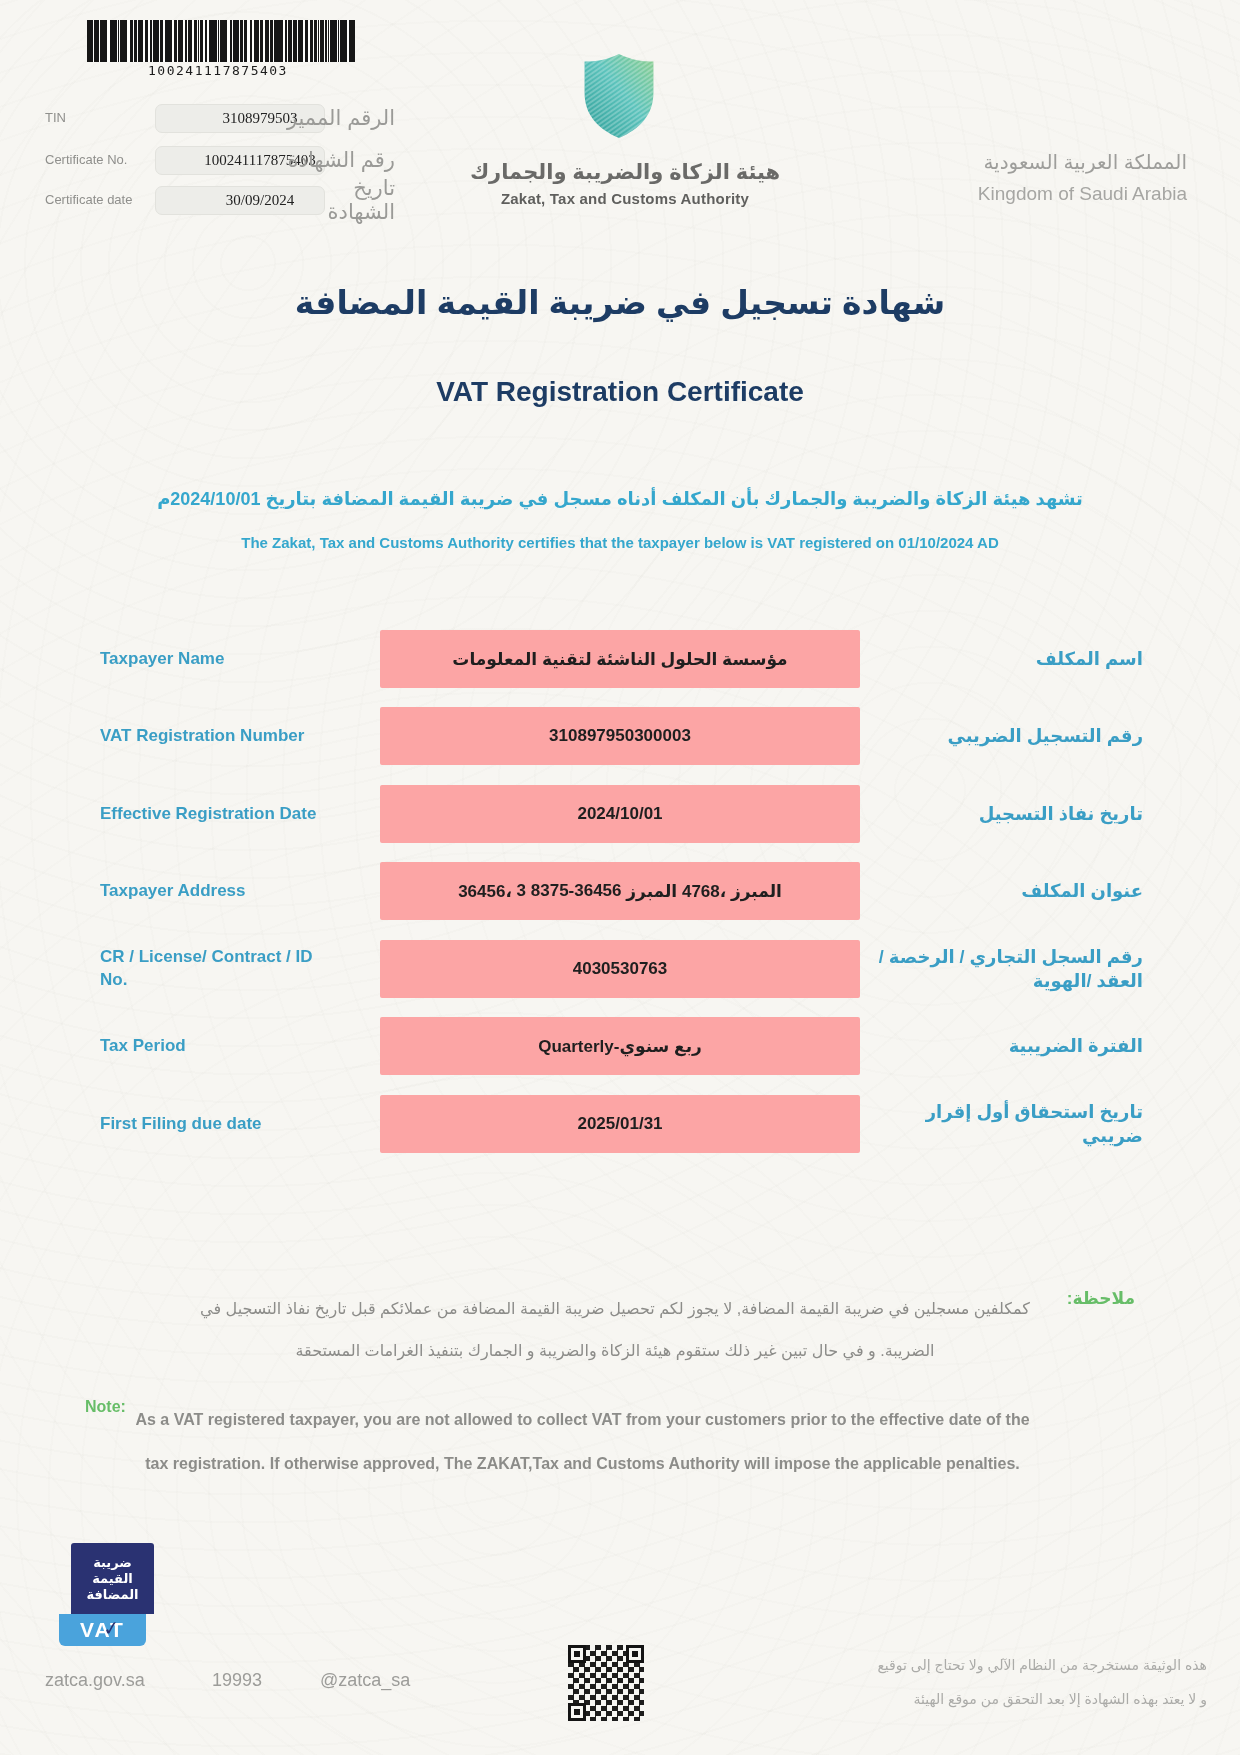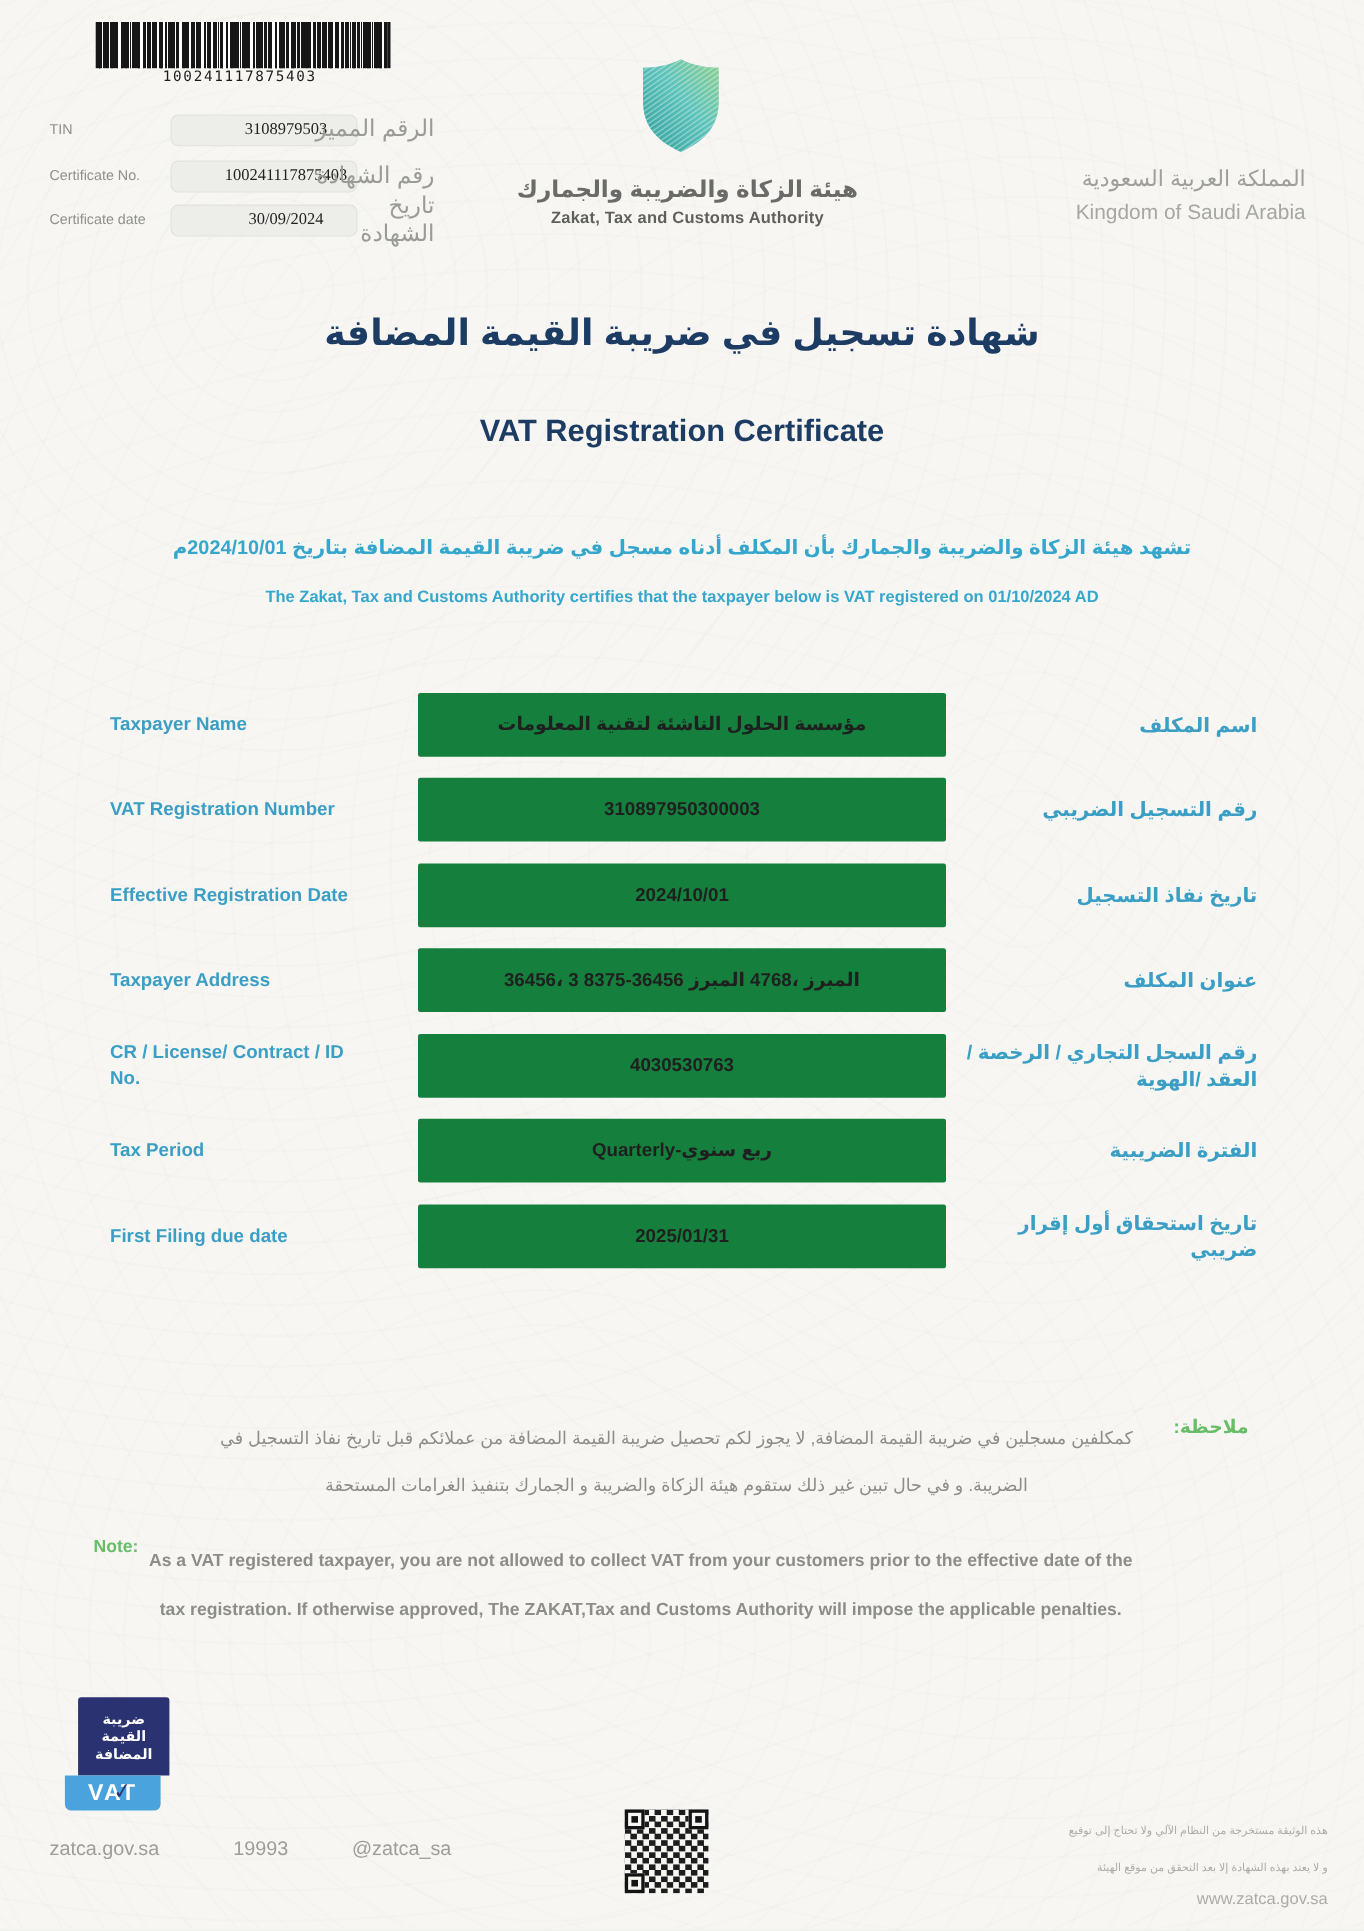--- a/index.html
+++ b/index.html
@@ -56,21 +56,21 @@
   .title-en{left:0;top:376px;width:1240px;text-align:center;
     font-size:28px;font-weight:bold;color:#1d3c64;}
   .cert-ar{left:0;top:488px;width:1240px;text-align:center;direction:rtl;
     font-size:18px;font-weight:bold;color:#35a7cd;}
   .cert-en{left:0;top:534px;width:1240px;text-align:center;
     font-size:15px;font-weight:bold;color:#35a7cd;}
 
   
   .row-en{left:100px;width:235px;height:58px;display:flex;align-items:center;
     font-size:17px;font-weight:bold;color:#3a9ec5;line-height:1.35;}
-  .row-box{left:380px;width:480px;height:58px;background:#15803d;border-radius:2px;
+  .row-box{left:380px;width:480px;height:58px;background:#fca5a5;border-radius:2px;
     display:flex;align-items:center;justify-content:center;
     font-size:17px;font-weight:bold;color:#1f1f1f;}
   .row-ar{right:97px;width:280px;height:58px;display:flex;align-items:center;justify-content:flex-start;
     direction:rtl;text-align:right;font-size:18px;font-weight:bold;color:#3a9ec5;line-height:1.35;}
   .iso{unicode-bidi:isolate;}
 
   
   .note-ar-label{right:105px;top:1288px;direction:rtl;font-size:17px;font-weight:bold;color:#67bd68;}
   .note-ar-text{left:185px;top:1288px;width:860px;direction:rtl;text-align:center;
     font-size:16px;color:#8c8c89;line-height:42px;}
@@ -87,21 +87,21 @@
     display:flex;align-items:center;justify-content:center;
     color:#fff;font-size:21px;font-weight:bold;letter-spacing:2px;}
   .vat-check{position:absolute;left:44px;top:2px;color:#2a3272;font-size:20px;font-weight:bold;transform:rotate(-6deg);}
   .foot-link{top:1670px;font-size:18px;color:#9c9c99;}
   .qr{left:568px;top:1645px;width:76px;height:76px;
     background:repeating-conic-gradient(#1d1d1d 0% 25%, #f6f6f3 0% 50%) 0 0 / 11px 11px;}
   .qr .finder{position:absolute;width:18px;height:18px;border:3px solid #141414;background:#f6f6f3;box-sizing:border-box;}
   .qr .finder::after{content:"";position:absolute;left:3px;top:3px;width:6px;height:6px;background:#141414;}
   .finder.tl{left:0;top:0;} .finder.tr{right:0;top:0;} .finder.bl{left:0;bottom:0;}
   .disc{right:33px;width:600px;text-align:right;direction:rtl;
-    font-size:10px;color:#ababa8;line-height:34px;}
+    font-size:14px;color:#ababa8;line-height:34px;}
   .disc-url{right:33px;width:600px;text-align:right;font-size:15px;color:#ababa8;}
 </style>
 </head>
 <body>
 
 <div class="page">
 
   <div class="abs barcode"></div>
   <div class="abs barcode-num">100241117875403</div>
 
@@ -202,15 +202,14 @@
   <div class="abs foot-link" style="left:320px">@zatca_sa</div>
 
   <div class="abs qr">
     <span class="finder tl"></span>
       <span class="finder tr"></span>
       <span class="finder bl"></span>
   </div>
 
   <div class="abs disc" style="top:1648px">هذه الوثيقة مستخرجة من النظام الآلي ولا تحتاج إلى توقيع</div>
   <div class="abs disc" style="top:1682px">و لا يعتد بهذه الشهادة إلا بعد التحقق من موقع الهيئة</div>
-  <div class="abs disc-url" style="top:1718px">www.zatca.gov.sa</div>
 
 </div>
 
 </body></html>

